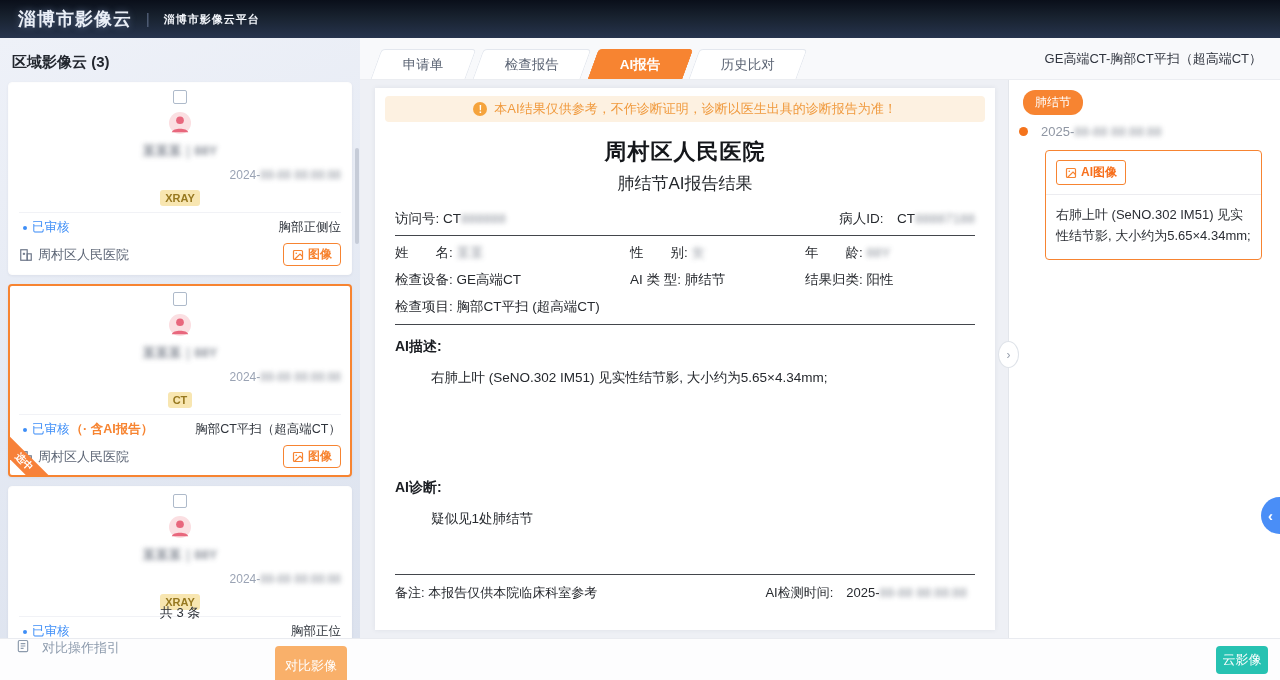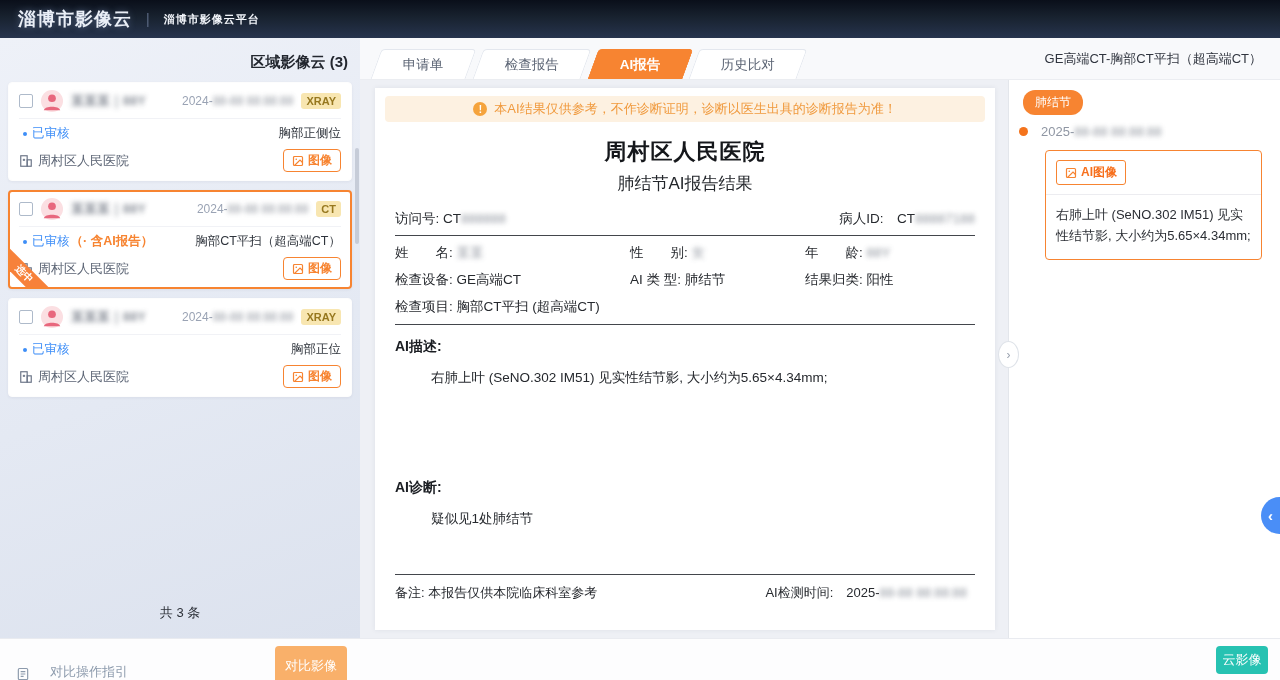--- a/index.html
+++ b/index.html
@@ -10,25 +10,25 @@
   #header { position:absolute; top:0; left:0; right:0; height:38px;
     background:linear-gradient(180deg,#0a0f1a 0%,#18222f 45%,#27344e 100%);
     display:flex; align-items:center; gap:14px; padding:0 18px; }
   .brand { font-family:"DejaVu Serif","Liberation Serif",serif; font-size:18px; color:#e9eef6; font-weight:bold; letter-spacing:1px; text-shadow:0 0 7px rgba(170,195,255,.4); }
   .brand-sep { color:#5c6a84; font-size:14px; }
   .platform { font-size:11px; font-weight:bold; color:#f2f5fa; letter-spacing:1px; }
 
   
   #sidebar { position:absolute; top:38px; left:0; width:360px; bottom:42px;
     background:linear-gradient(160deg,#eef1f8 0%,#e4e9f3 55%,#dce2ee 100%); }
-  .sb-title { font-size:15px; font-weight:bold; color:#23272f; padding:15px 12px 10px;text-align:right; }
+  .sb-title { font-size:15px; font-weight:bold; color:#23272f; padding:15px 12px 10px; }
   .card { position:relative; margin:0 8px 9px; background:#fff; border-radius:4px; border:1px solid #fdfdfd;
     padding:7px 10px 8px; overflow:hidden; box-shadow:0 1px 3px rgba(30,40,70,.06); }
   .card.selected { border:2px solid #f78431; padding:6px 9px 7px; }
-  .card-row1 { display:flex; align-items:center; gap:8px; padding-bottom:6px; border-bottom:1px solid #f1f2f6; }
+  .card-row1 { display:flex; align-items:center; gap:8px; padding-bottom:6px; border-bottom:1px solid #f1f2f6;flex-direction:column; }
   .checkbox { width:14px; height:14px; border:1px solid #aebaca; border-radius:2px; background:#fff; flex:none; }
   .avatar { width:22px; height:22px; border-radius:50%; flex:none; }
   .p-name { font-size:13px; color:#3a3f48; font-weight:bold; white-space:nowrap; }
   .p-date { margin-left:auto; font-size:12px; color:#9aa3b4; white-space:nowrap; }
   .badge-mod { font-size:11px; background:#f8e6b1; color:#97781f; padding:2px 5px; border-radius:3px; font-weight:bold; flex:none; }
   .card-row2 { display:flex; align-items:center; font-size:12.5px; padding:6px 0 3px; white-space:nowrap; }
   .dot-blue { width:4px; height:4px; border-radius:50%; background:#3e8ef7; margin:0 5px 0 4px; flex:none; }
   .status { color:#3e8ef7; }
   .ai-tag { color:#f78431; font-weight:bold; margin-left:1px; }
   .exam { margin-left:auto; color:#2f343c; }
@@ -88,21 +88,21 @@
   .ai-img-btn { display:inline-flex; align-items:center; gap:4px; border:1px solid #f78431; color:#f7701d; font-weight:bold;
     font-size:12px; padding:3px 8px; border-radius:3px; background:#fff; cursor:pointer; }
   .rp-card-divider { border:none; border-top:1px solid #ececf0; margin:9px -10px 9px; }
   .rp-finding { font-size:13px; color:#2a2d33; line-height:1.65; }
   .collapse-btn { position:absolute; right:0; top:497px; width:19px; height:37px; background:#4a8ef7;
     border-radius:19px 0 0 19px; color:#fff; display:flex; align-items:center; justify-content:center;
     font-size:15px; font-weight:bold; cursor:pointer; z-index:4; }
 
   
   #bottombar { position:absolute; left:0; right:0; bottom:0; height:42px; background:#fdfdfe; border-top:1px solid #e9ebf0; }
-  .guide { position:absolute; left:16px; top:0; height:42px; display:flex; align-items:flex-end; gap:20px; font-size:13px; color:#8c9aac; cursor:pointer; }
+  .guide { position:absolute; left:16px; top:0; height:42px; display:flex; align-items:flex-start; gap:12px; font-size:13px; color:#8c9aac; cursor:pointer; }
   .compare-btn { position:absolute; left:275px; top:7px; width:72px; height:39px; background:#f9b06a; color:#fff;
     border:none; border-radius:4px; font-size:13px; cursor:pointer; }
   .cloud-btn { position:absolute; right:12px; top:7px; width:52px; height:28px; background:#27c2b2; color:#fff;
     border:none; border-radius:4px; font-size:13px; cursor:pointer; }
 
   .masked { filter:blur(2.5px); opacity:.85; color:#7b818c; user-select:none; }
   svg { display:block; }
 </style>
 </head>
 <body>

